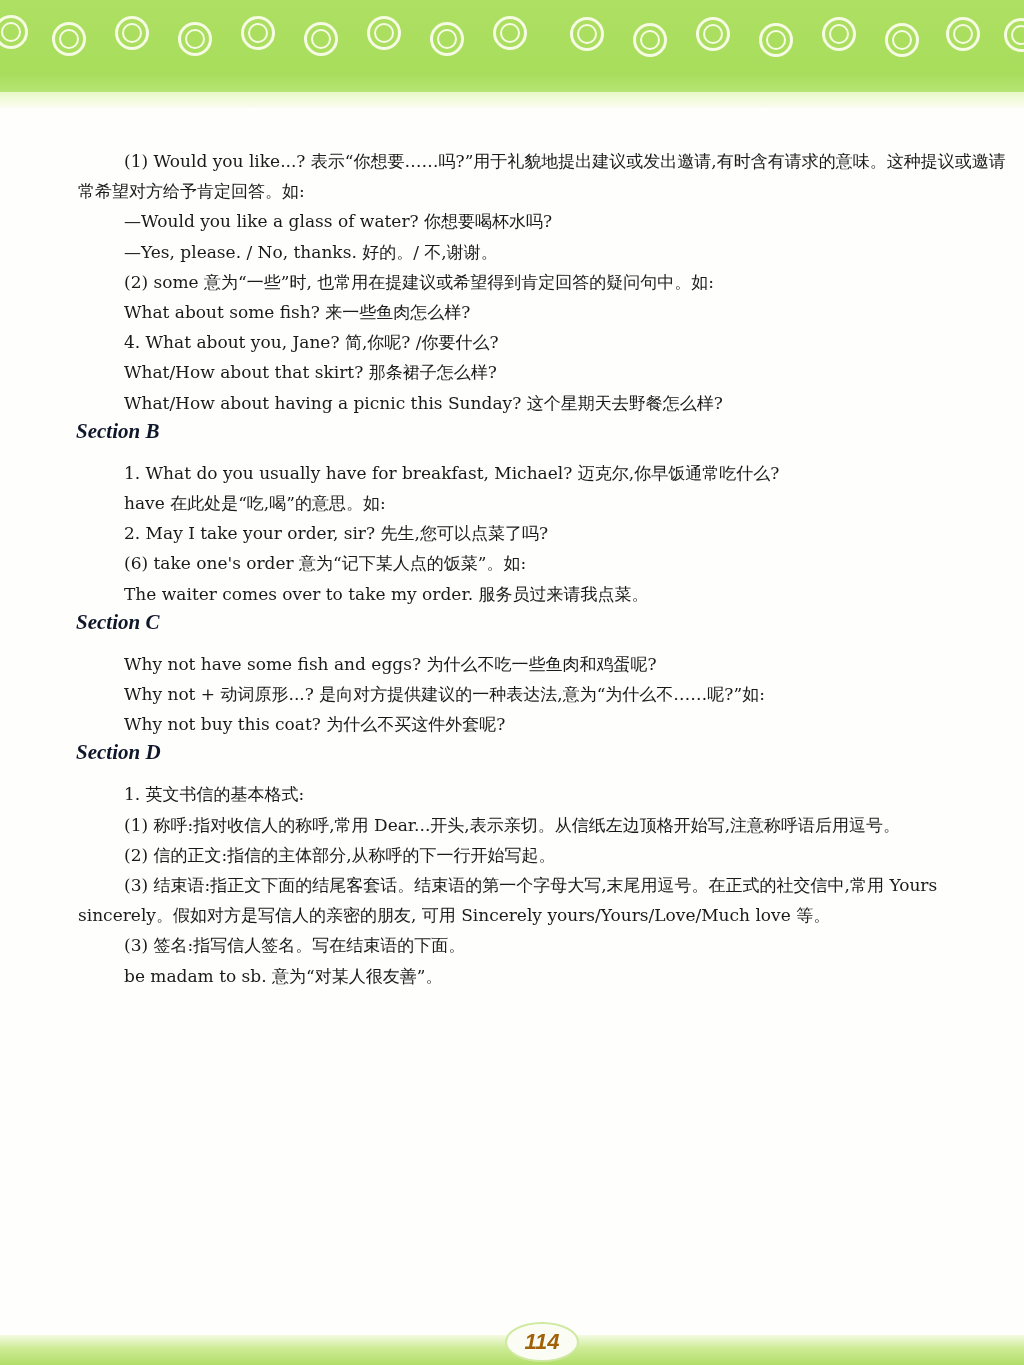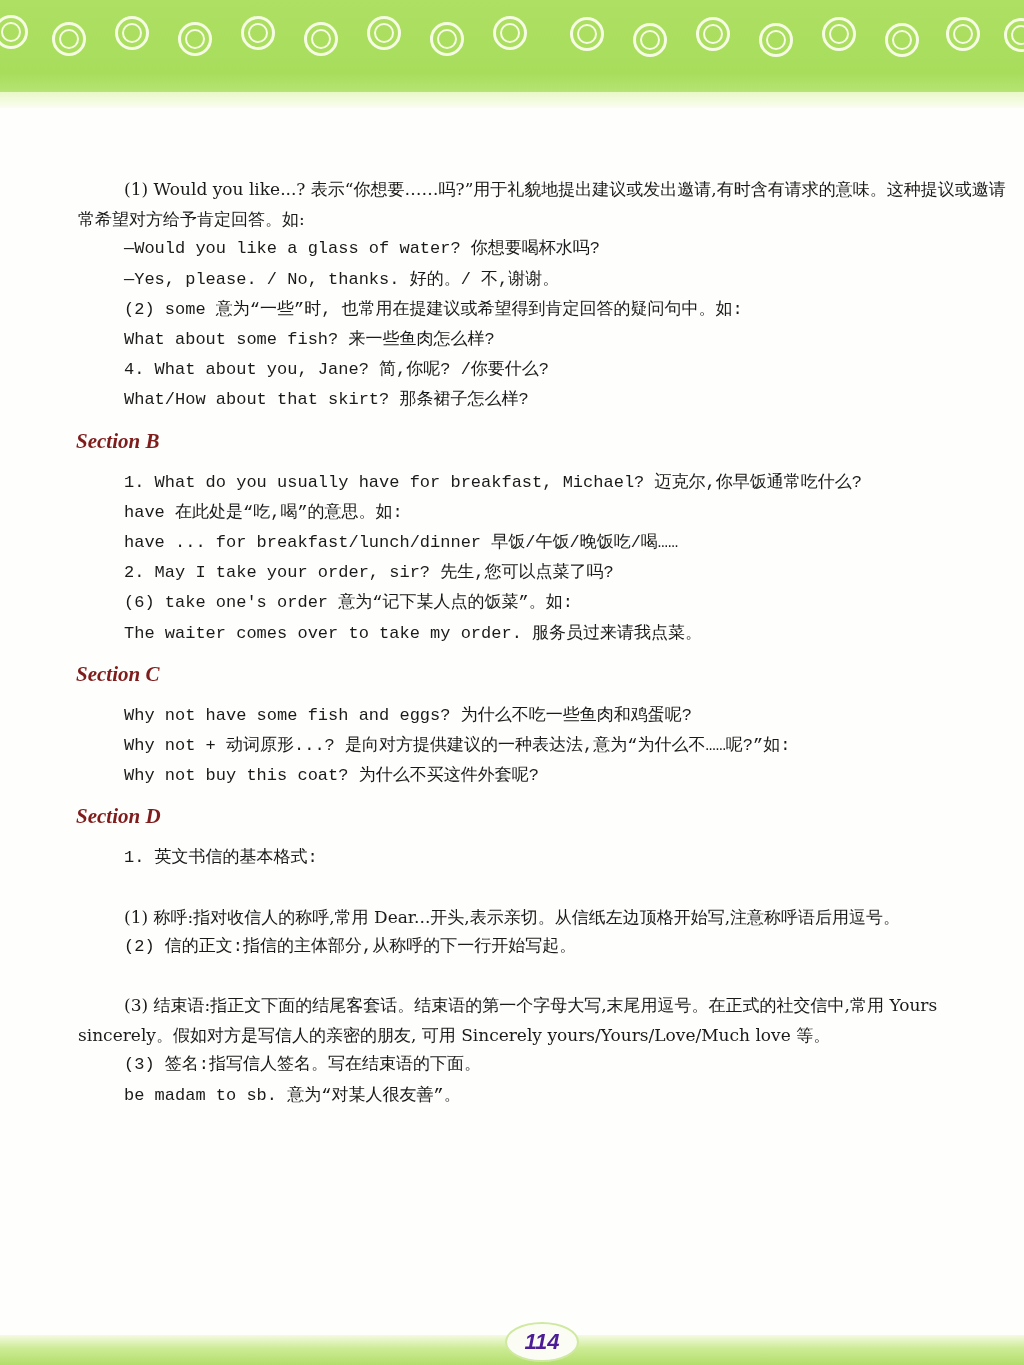--- a/index.html
+++ b/index.html
@@ -24,39 +24,39 @@
     }
     .ring::after {
       content: ""; position: absolute; left: 4px; top: 4px; right: 4px; bottom: 4px;
       border-radius: 50%; border: 2px solid #f6fbe4;
     }
     .content {
       position: absolute; left: 78px; top: 146px; width: 934px;
       font-size: 17px; line-height: 30.2px;
     }
     .line { white-space: nowrap; }
-    .ind { padding-left: 46px; font-family: Liberation Mono, monospace; }
-    .wrap { white-space: normal; text-indent: 46px; margin-top: 28px; }
+    .ind { padding-left: 46px; }
+    .wrap { white-space: normal; text-indent: 46px; }
     .section-title {
       font-family: "Liberation Serif", serif; font-style: italic; font-weight: bold;
-      color: #7f1d1d; font-size: 21px; margin: 12px 0 14px -2px; line-height: 26px;
+      color: #0f172a; font-size: 21px; margin: 0 0 14px -2px; line-height: 26px;
     }
     .footer-band {
       position: absolute; left: 0; bottom: 0; width: 1024px; height: 30px;
       background: linear-gradient(180deg, #f4fbe2 0%, #cdeb95 45%, #b2de6a 100%);
     }
     .page-num-wrap {
       position: absolute; left: 505px; top: 1322px; width: 74px; height: 40px;
       border-radius: 50%; background: #fbfdf4;
       border: 2px solid #cfe9a0; box-sizing: border-box;
       display: flex; align-items: center; justify-content: center;
     }
     .page-num {
       font-family: "Liberation Sans", sans-serif; font-style: italic; font-weight: bold;
-      font-size: 22px; color: #4c1d95;
+      font-size: 22px; color: #a16207;
     }
   </style>
 </head>
 <body>
 
 <div class="header-band">
   <div class="rings">
     <span class="ring" style="left:-6px;top:15px"></span>
     <span class="ring" style="left:52px;top:22px"></span>
     <span class="ring" style="left:115px;top:16px"></span>
@@ -80,27 +80,27 @@
 
 <div class="content">
   <div class="block">
     <div class="wrap">(1) Would you like...? 表示“你想要……吗?”用于礼貌地提出建议或发出邀请,有时含有请求的意味。这种提议或邀请常希望对方给予肯定回答。如:</div>
     <div class="line ind">—Would you like a glass of water? 你想要喝杯水吗?</div>
     <div class="line ind">—Yes, please. / No, thanks. 好的。/ 不,谢谢。</div>
     <div class="line ind">(2) some 意为“一些”时, 也常用在提建议或希望得到肯定回答的疑问句中。如:</div>
     <div class="line ind">What about some fish? 来一些鱼肉怎么样?</div>
     <div class="line ind">4. What about you, Jane? 简,你呢? /你要什么?</div>
     <div class="line ind">What/How about that skirt? 那条裙子怎么样?</div>
+    <div class="line ind">What/How about having a picnic this Sunday? 这个星期天去野餐怎么样?</div>
   </div>
 
   <div class="section-title">Section B</div>
   <div class="block">
     <div class="line ind">1. What do you usually have for breakfast, Michael? 迈克尔,你早饭通常吃什么?</div>
     <div class="line ind">have 在此处是“吃,喝”的意思。如:</div>
-    <div class="line ind">have ... for breakfast/lunch/dinner 早饭/午饭/晚饭吃/喝……</div>
     <div class="line ind">2. May I take your order, sir? 先生,您可以点菜了吗?</div>
     <div class="line ind">(6) take one's order 意为“记下某人点的饭菜”。如:</div>
     <div class="line ind">The waiter comes over to take my order. 服务员过来请我点菜。</div>
   </div>
 
   <div class="section-title">Section C</div>
   <div class="block">
     <div class="line ind">Why not have some fish and eggs? 为什么不吃一些鱼肉和鸡蛋呢?</div>
     <div class="line ind">Why not + 动词原形...? 是向对方提供建议的一种表达法,意为“为什么不……呢?”如:</div>
     <div class="line ind">Why not buy this coat? 为什么不买这件外套呢?</div>

